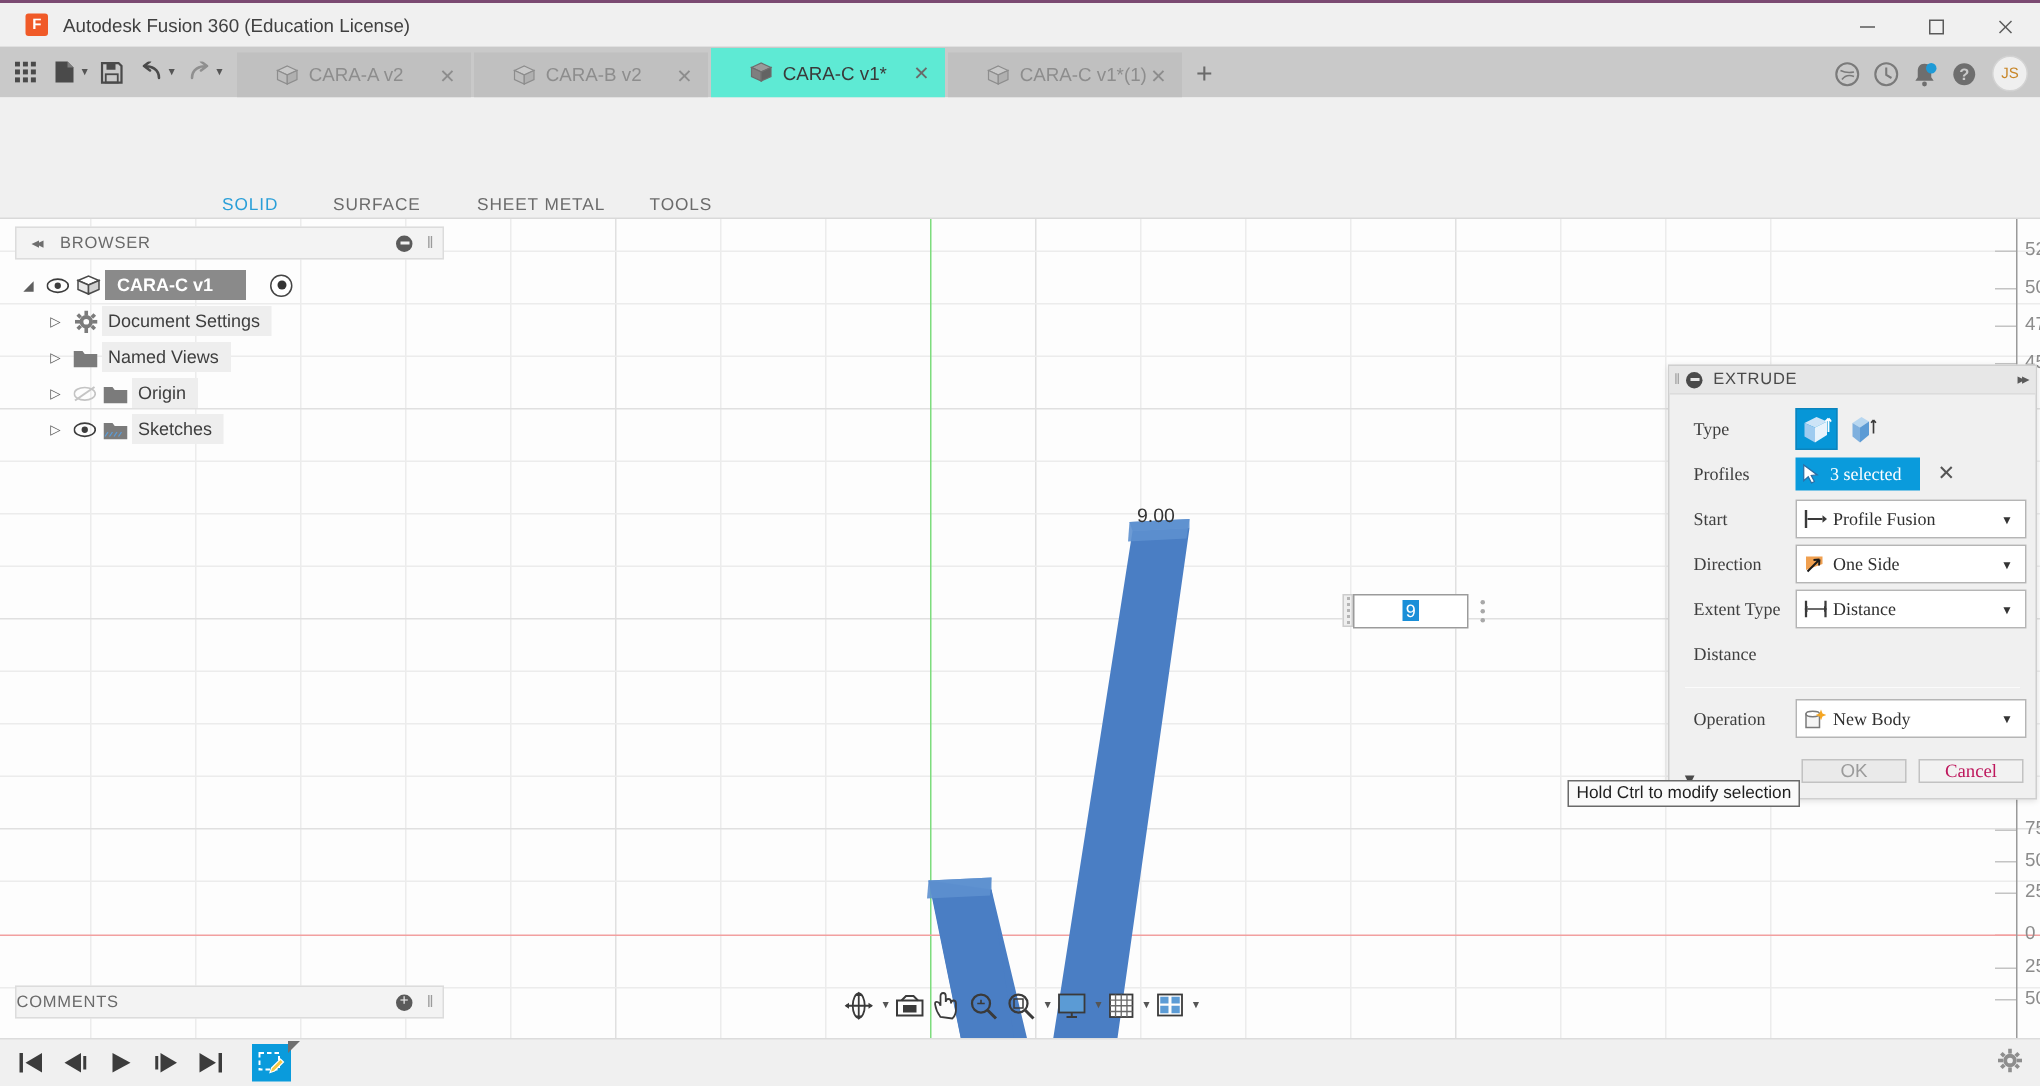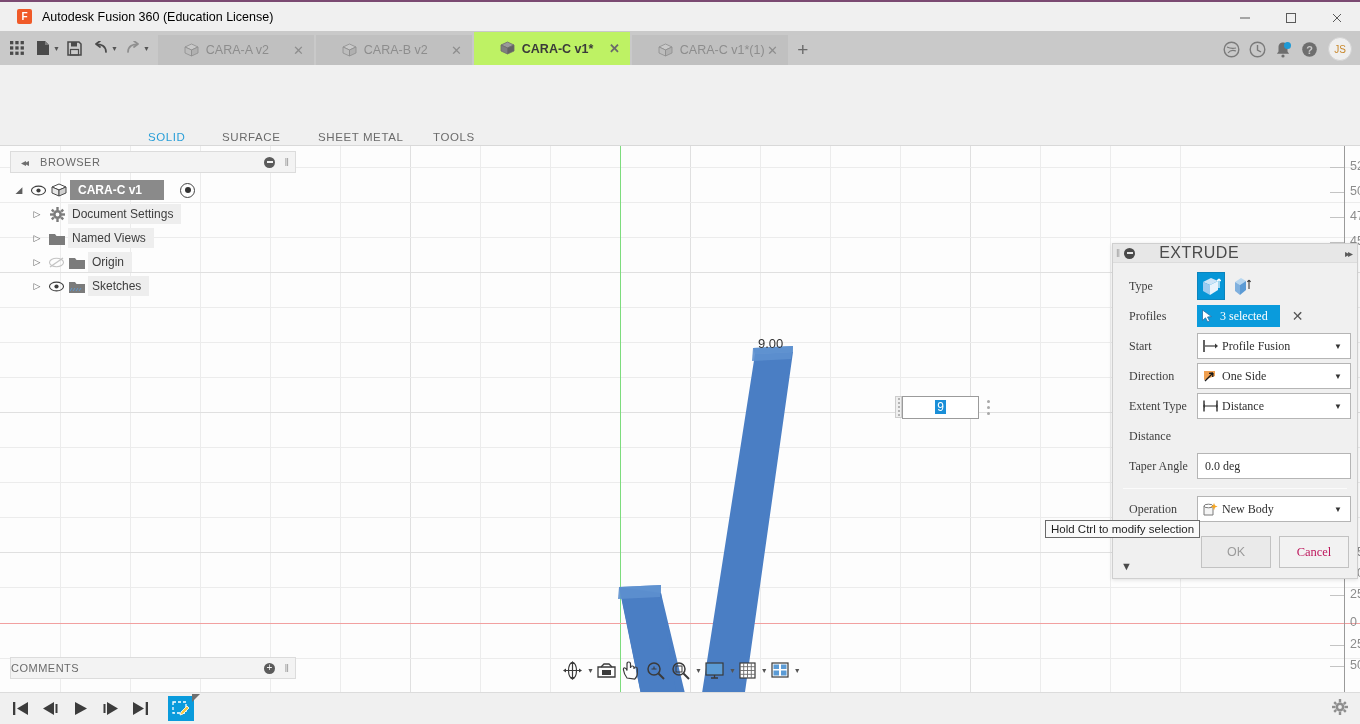--- a/index.html
+++ b/index.html
@@ -18,39 +18,39 @@
     position: absolute; left:0; top:0; width:1360px; height:31px;
     background:#f0f0f0; border-top:2px solid #7b4a72;
     display:flex; align-items:center;
   }
   .title-logo {
     width:15px;height:15px;margin-left:17px;margin-right:10px;
     background:#f05a28; border-radius:2px; position:relative;
     display:flex;align-items:center;justify-content:center;
     color:#fff;font-size:10px;font-weight:bold;
   }
-  .title-text { font-size:12.5px; color:#000000; }
+  .title-text { font-size:12.5px; color:#404040; }
   .win-btns { position:absolute; right:0; top:0; height:31px; display:flex; }
   .win-btn { width:46px;height:31px;display:flex;align-items:center;justify-content:center;color:#666; }
 
   
   .tabbar {
     position:absolute; left:0; top:31px; width:1360px; height:34px;
     background:#c9c9c9; display:flex; align-items:flex-end;
   }
   .qa { display:flex; align-items:center; height:34px; padding-left:4px; }
   .qa-btn { width:26px;height:30px;display:flex;align-items:center;justify-content:center;cursor:default; }
   .qa-caret { font-size:7px; color:#555; margin-left:-3px; margin-right:2px; }
   .tabs { display:flex; align-items:flex-end; height:34px; margin-left:6px; }
   .tab {
     width:156px;height:30px;display:flex;align-items:center;
     background:#c0c0c0; margin-right:2px; position:relative; color:#8d8d8d;
     font-size:12.5px;
   }
-  .tab.active { background:#bef264; height:33px; color:#3a3a3a;font-weight:bold; }
+  .tab.active { background:#5eead4; height:33px; color:#3a3a3a; }
   .tab .cube { margin-left:26px; margin-right:7px; display:flex; }
   .tab .label { flex:1; }
   .tab .x { position:absolute; right:10px; font-size:13px; color:#8d8d8d; }
   .tab.active .x { color:#6a6a6a; }
   .tab-plus { width:26px;height:30px;display:flex;align-items:center;justify-content:center;
     color:#6a6a6a; font-size:19px; font-weight:300; }
   .tabbar-right { position:absolute; right:8px; bottom:3px; display:flex; align-items:center; }
   .tr-btn { width:26px;height:26px;display:flex;align-items:center;justify-content:center; }
   .avatar {
     width:24px;height:24px;border-radius:50%;background:#efefef;border:1px solid #d3d3d3;
@@ -205,21 +205,21 @@
     border:1px solid #cfcfcf; box-shadow:0 1px 4px rgba(0,0,0,.12);
   }
   .dlg-head {
     height:19px; background:#e7e7e7; display:flex; align-items:center; position:relative;
     border-bottom:1px solid #dcdcdc;
   }
   .dlg-head .hgrip { margin-left:3px; color:#a0a0a0; font-size:10px; }
   .dlg-head .hmin { margin-left:4px; width:11px;height:11px;border-radius:50%;background:#4a4a4a;
     display:flex;align-items:center;justify-content:center; }
   .dlg-head .hmin i { width:6px;height:1.5px;background:#e7e7e7;display:block; }
-  .dlg-head .htitle { margin-left:24px; font-size:16px; color:#4a4a4a; letter-spacing:.5px; }
+  .dlg-head .htitle { margin-left:7px; font-size:11px; color:#4a4a4a; letter-spacing:.5px; }
   .dlg-head .hexp { position:absolute; right:6px; color:#5a5a5a; font-size:10px; letter-spacing:-2px; }
   .dlg-body { padding:8px 6px 4px 6px;font-family:Liberation Serif, serif; }
   .frow { display:flex; align-items:center; height:30px; }
   .flabel { width:78px; font-size:12px; color:#3e3e3e; padding-left:10px; }
   .ftype-btn {
     width:28px;height:28px;display:flex;align-items:center;justify-content:center;
     border:1px solid transparent; margin-right:4px;
   }
   .ftype-btn.sel { background:#0696d7; border-color:#0b84bd; }
   .fsel-btn {
@@ -233,21 +233,21 @@
   }
   .fcombo .ci { width:24px; display:flex; align-items:center; justify-content:center; }
   .fcombo .carr { position:absolute; right:8px; font-size:8px; color:#333; }
   .finput {
     flex:1; height:26px; background:#fff; border:1px solid #b5b5b5;
     display:flex; align-items:center; padding-left:7px; font-size:12px; color:#2f2f2f;
   }
   .dlg-div { height:1px; background:#d8d8d8; margin:7px 4px 5px 4px; border-bottom:1px solid #fbfbfb; }
   .dlg-foot { display:flex; justify-content:flex-end; padding:8px 8px 10px 8px; gap:8px; align-items:center; }
   .dbtn {
-    width:70px;height:32px; border:1px solid #c2c2c2; background:#eaeaea;
+    width:70px;height:16px; border:1px solid #c2c2c2; background:#eaeaea;
     display:flex;align-items:center;justify-content:center; font-size:12.5px; color:#9b9b9b;
   }
   .dbtn.cancel { color:#be185d; background:#f2f2f2;font-family:Liberation Serif, serif; }
   .dlg-grip { position:absolute; left:8px; bottom:6px; color:#4a4a4a; font-size:11px; }
 
   .tooltip {
     position:absolute; left:1045px; top:520px; background:#fafafa; border:1px solid #6a6a6a;
     font-size:11.5px; color:#1f1f1f; padding:2px 5px; z-index:30;
   }
 </style>
@@ -1042,24 +1042,20 @@
           </span>
           <span>Distance</span>
           <span class="carr">▼</span>
         </div>
       </div>
 
       <div class="frow">
         <div class="flabel">Distance</div>
       </div>
 
-      <div class="frow">
-        <div class="flabel">Taper Angle</div>
-        <div class="finput">0.0 deg</div>
-      </div>
 
       <div class="dlg-div"></div>
 
       <div class="frow">
         <div class="flabel">Operation</div>
         <div class="fcombo">
           <span class="ci">
             <svg width="18" height="15">
                 <path d="M3 4 h9 v9 h-9 z" fill="#f5f5f5" stroke="#7a7a7a" stroke-width="1"></path>
                 <ellipse cx="7.5" cy="4" rx="4.5" ry="1.8" fill="#fff" stroke="#7a7a7a" stroke-width="1"></ellipse>

